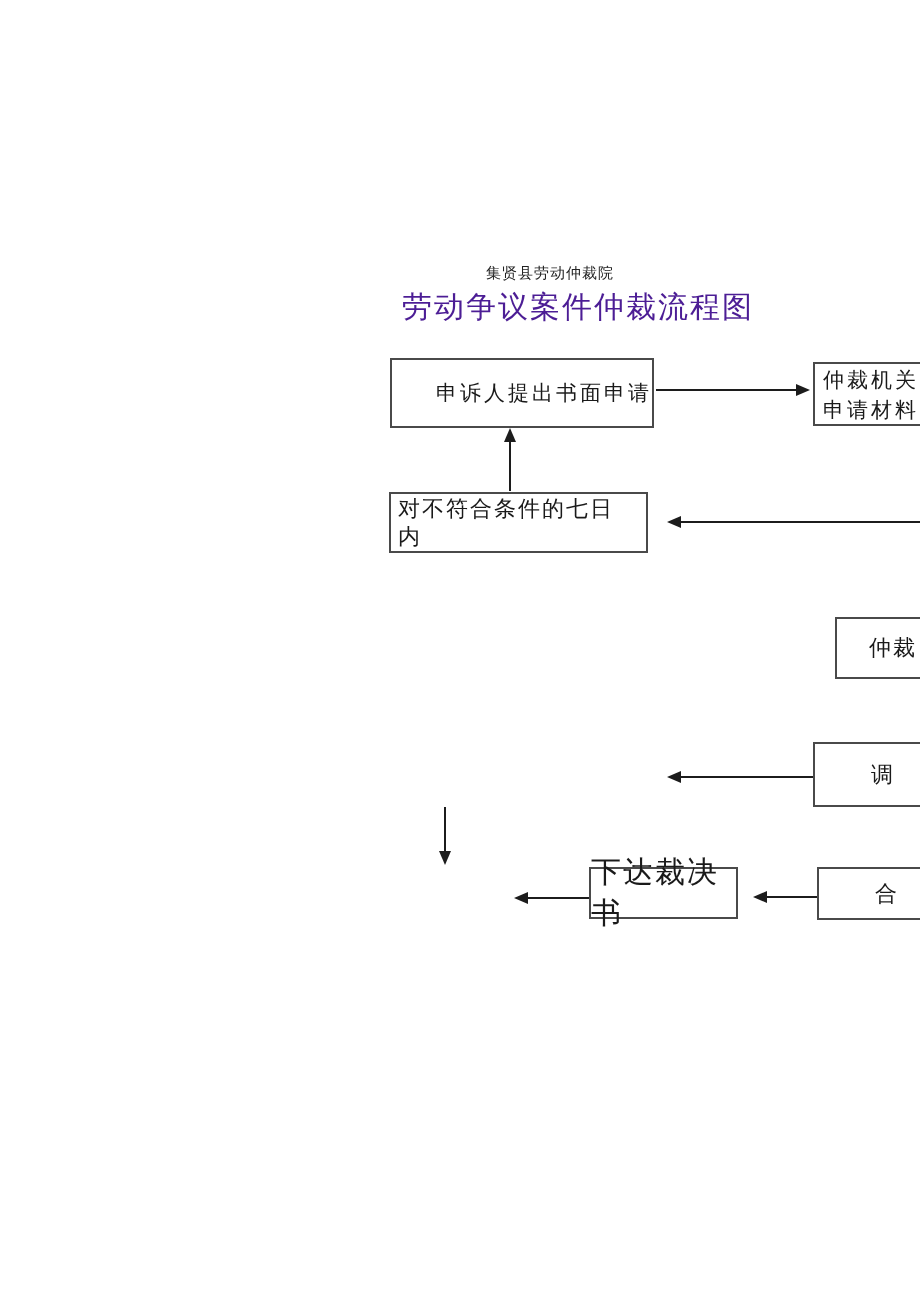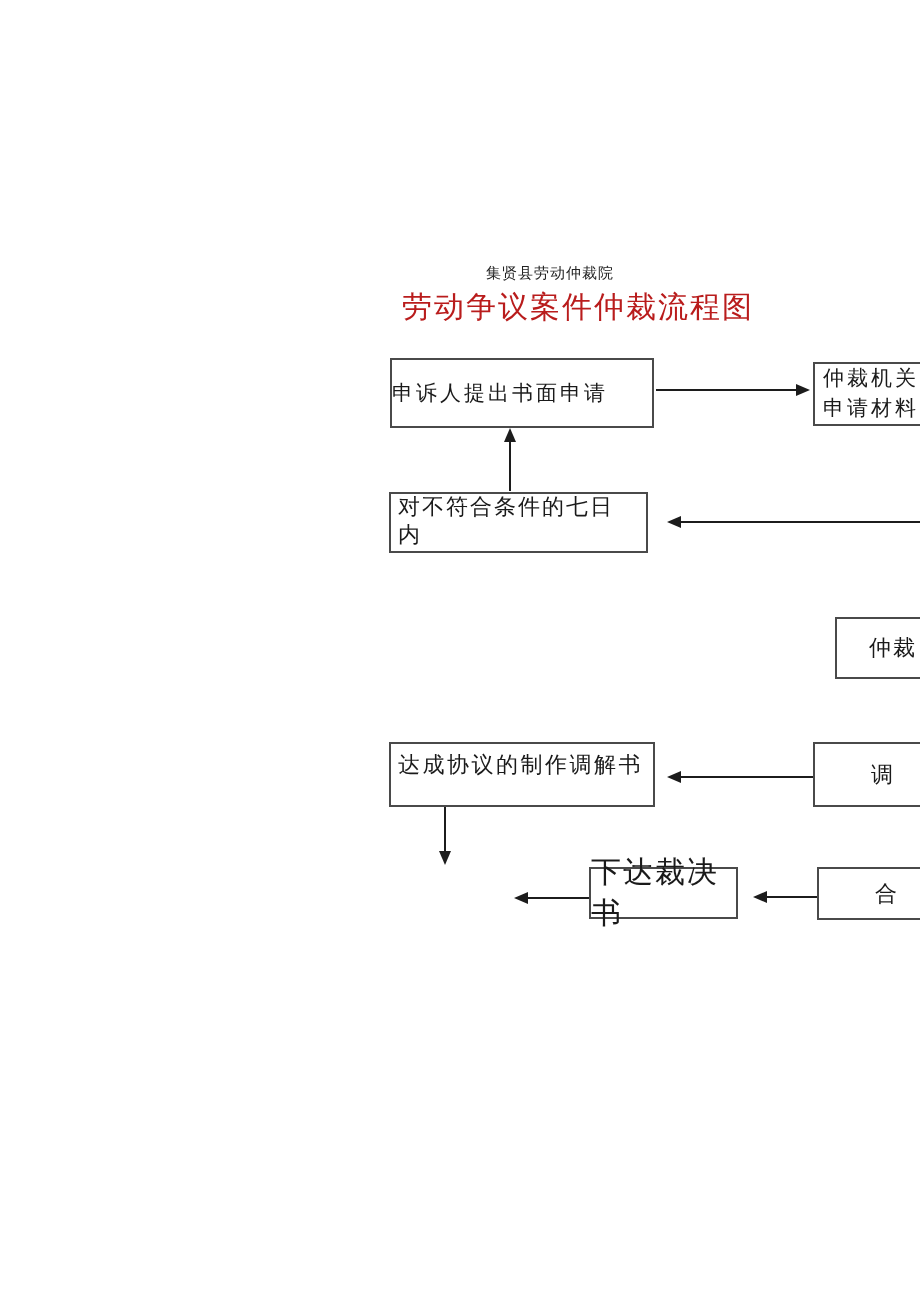--- a/index.html
+++ b/index.html
@@ -2,47 +2,47 @@
 <html><head>
 <meta charset="utf-8">
 <style>
   html, body { margin: 0; padding: 0; background: #ffffff; }
   .page {
     position: relative;
     width: 920px;
     height: 1053px;
     background: #ffffff;
     overflow: hidden;
-    font-family: Liberation Mono, monospace;
+    font-family: Liberation Serif, serif;
     color: #1a1a1a;
     border-radius: 27px;
   }
   .org-name {
     position: absolute;
     left: 380px; top: 264px; width: 340px;
     text-align: center;
     font-size: 15px;
     letter-spacing: 1px;
     color: #222;
   }
   .main-title {
     position: absolute;
     left: 380px; top: 287px; width: 396px;
     text-align: center;
     font-size: 30px;
     letter-spacing: 2px;
-    color: #b91c1c;
+    color: #4c1d95;
   }
   .box {
     position: absolute;
     border: 2px solid #4a4a4a;
     box-sizing: border-box;
     background: #ffffff;
   }
-  .flex-center { display: flex; align-items: center; justify-content: flex-start; }
+  .flex-center { display: flex; align-items: center; justify-content: flex-end; }
   .flex-left { display: flex; align-items: center; }
   .box-application { left: 390px; top: 358px; width: 264px; height: 70px;
     font-size: 21px; letter-spacing: 3px; }
   .box-intake { left: 813px; top: 362px; width: 200px; height: 64px;
     font-size: 21px; letter-spacing: 3px; line-height: 30px; padding: 1px 0 0 8px; }
   .box-rejection { left: 389px; top: 492px; width: 259px; height: 61px;
     font-size: 22px; letter-spacing: 2px; line-height: 28px; padding: 1px 17px 0 7px; }
   .box-arbitration { left: 835px; top: 617px; width: 160px; height: 62px;
     font-size: 22px; letter-spacing: 2px; padding-left: 32px; }
   .box-mediation-doc { left: 389px; top: 742px; width: 266px; height: 65px;
@@ -86,23 +86,20 @@
   </div>
 
   <div class="box box-rejection">
     <span class="line2">对不符合条件的七日内</span>
   </div>
 
   <div class="box box-arbitration flex-left">
     <span>仲裁</span>
   </div>
 
-  <div class="box box-mediation-doc">
-    <span>达成协议的制作调解书</span>
-  </div>
 
   <div class="box box-mediation flex-left">
     <span>调</span>
   </div>
 
 
   <div class="box box-award flex-center">
     <span>下达裁决书</span>
   </div>
 

